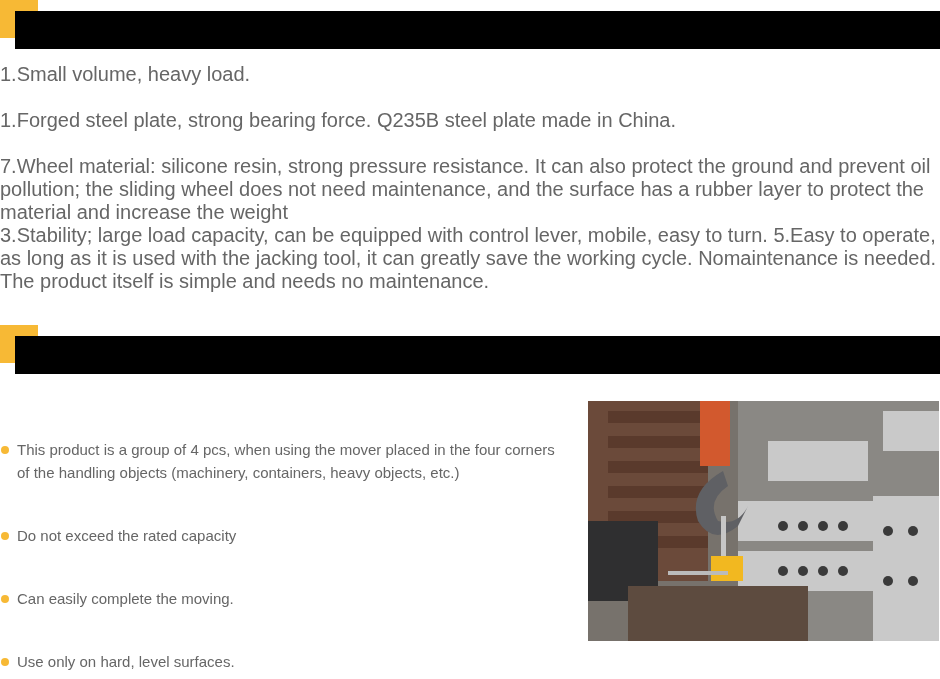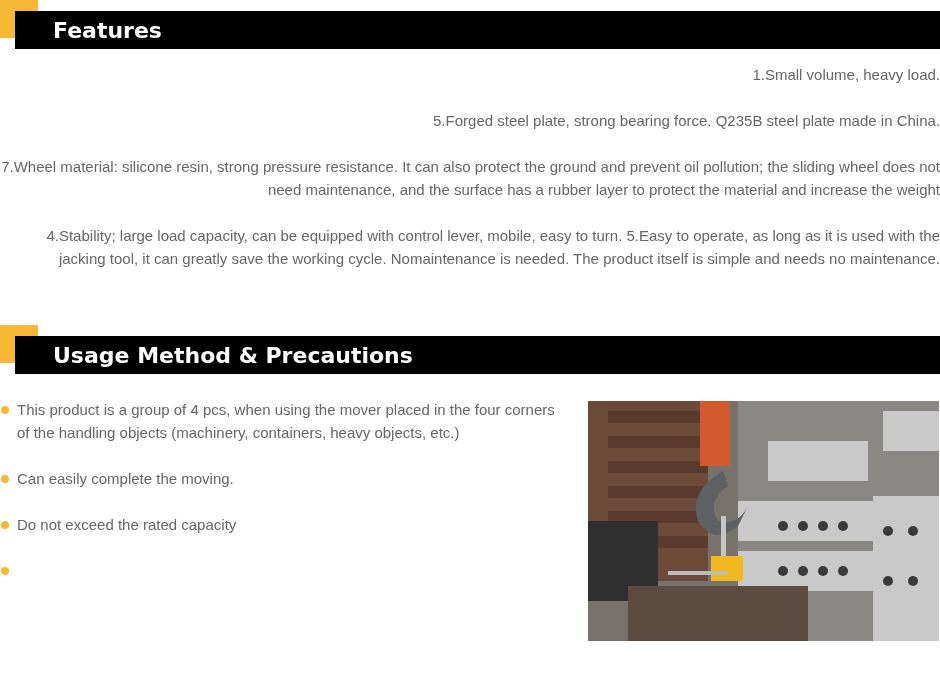--- a/index.html
+++ b/index.html
@@ -1,50 +1,49 @@
 <!DOCTYPE html>
 <html><head>
 <meta charset="utf-8">
 <style>
   html,body{margin:0;padding:0;background:#fff;}
   body{width:940px;height:679px;position:relative;overflow:hidden;font-family:"Liberation Sans",sans-serif;color:#666;}
   .hdr{position:absolute;left:0;width:940px;height:50px;}
   .hdr .sq{position:absolute;left:0;top:0;width:38px;height:38px;background:#f7b935;}
   .hdr .bar{position:absolute;left:15px;top:11px;width:925px;height:38px;background:#000;}
   .hdr .title{position:absolute;left:53px;top:11px;height:38px;line-height:40px;color:#fff;font-family:"DejaVu Sans",sans-serif;font-weight:bold;font-size:22px;}
-  .feat{position:absolute;left:0;width:940px;font-size:15px;line-height:23px;color:#666;margin:0;text-align:right;}
+  .feat{position:absolute;left:0;width:940px;font-size:20px;line-height:23px;color:#666;margin:0;}
   .ul{position:absolute;left:0;top:398px;width:570px;margin:0;padding:0;list-style:none;}
-  .ul li{position:relative;padding-left:17px;font-size:15px;line-height:23px;color:#666;margin-bottom:23px;}
+  .ul li{position:relative;padding-left:17px;font-size:15px;line-height:23px;color:#666;margin-bottom:23px;margin-top:40px;}
   .ul li .dot{position:absolute;left:1px;top:8px;width:8px;height:8px;border-radius:50%;background:#f7b935;}
   .photo{position:absolute;left:588px;top:401px;width:351px;height:240px;overflow:hidden;background:#6b6660;}
 </style>
 </head>
 <body>
 
 <div class="hdr" style="top:0">
   <div class="sq"></div>
   <div class="bar"></div>
-  <div class="title">Features</div>
 </div>
 
 <p class="feat" style="top:63px">1.Small volume, heavy load.</p>
-<p class="feat" style="top:109px">5.Forged steel plate, strong bearing force. Q235B steel plate made in China.</p>
+<p class="feat" style="top:109px">1.Forged steel plate, strong bearing force. Q235B steel plate made in China.</p>
 <p class="feat" style="top:155px">7.Wheel material: silicone resin, strong pressure resistance. It can also protect the ground and prevent oil pollution; the sliding wheel does not need maintenance, and the surface has a rubber layer to protect the material and increase the weight</p>
-<p class="feat" style="top:224px">4.Stability; large load capacity, can be equipped with control lever, mobile, easy to turn. 5.Easy to operate, as long as it is used with the jacking tool, it can greatly save the working cycle. Nomaintenance is needed. The product itself is simple and needs no maintenance.</p>
+<p class="feat" style="top:224px">3.Stability; large load capacity, can be equipped with control lever, mobile, easy to turn. 5.Easy to operate, as long as it is used with the jacking tool, it can greatly save the working cycle. Nomaintenance is needed. The product itself is simple and needs no maintenance.</p>
 
 <div class="hdr" style="top:325px">
   <div class="sq"></div>
   <div class="bar"></div>
-  <div class="title">Usage Method &amp; Precautions</div>
 </div>
 
 <ul class="ul">
   <li><span class="dot"></span><span>This product is a group of 4 pcs, when using the mover placed in the four corners of the handling objects (machinery, containers, heavy objects, etc.)</span></li>
+  <li><span class="dot"></span><span>Do not exceed the rated capacity</span></li>
   <li><span class="dot"></span><span>Can easily complete the moving.</span></li>
-  <li><span class="dot"></span><span>Do not exceed the rated capacity</span></li>
+  <li><span class="dot"></span><span>Use only on hard, level surfaces.</span></li>
   <li><span class="dot"></span></li>
 </ul>
 
 <div class="photo" title="Crane hook lifting a yellow permanent magnetic lifter on a steel block in a warehouse">
   <svg width="351" height="240" viewBox="0 0 351 240">
     <rect width="351" height="240" fill="#77726c"></rect>
     <rect x="0" y="0" width="120" height="180" fill="#6b4a3a"></rect>
     <g fill="#5a3a2c">
       <rect x="20" y="10" width="100" height="12"></rect>
         <rect x="20" y="35" width="100" height="12"></rect>

